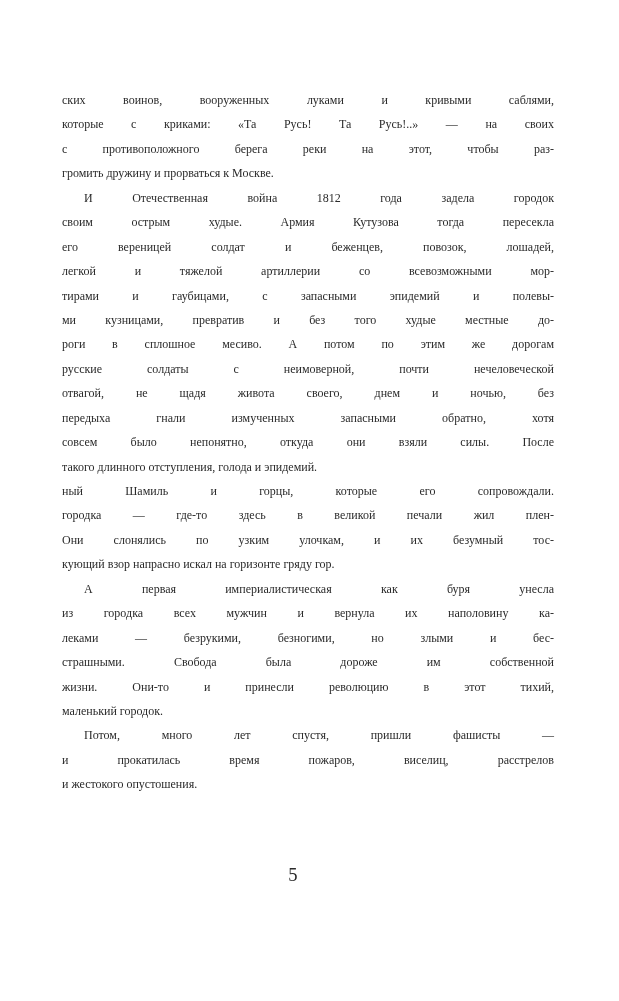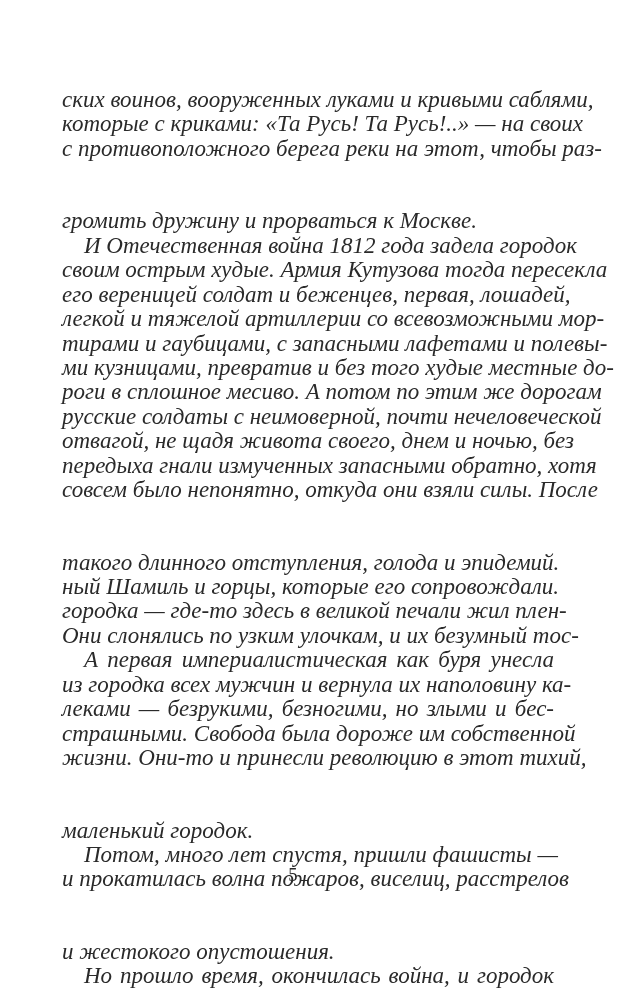--- a/index.html
+++ b/index.html
@@ -13,34 +13,32 @@
       position: relative;
       overflow: hidden;
       font-family: "Liberation Serif", "DejaVu Serif", serif;
       color: #2a2a2a;
     }
     .page-text {
       position: absolute;
       left: 62px;
       top: 88px;
       width: 492px;
-      font-size: 23px;
+      font-size: 12px;
       line-height: 24.45px;
-      font-style: italic;
     }
     .line {
       display: block;
       white-space: nowrap;
       text-align: justify;
       text-align-last: justify;
       height: 24.45px;
     }
     .line.last {
       text-align-last: left;
-      margin-top: 48px;
     }
     .line.indent {
       padding-left: 22px;
     }
     .page-number {
       position: absolute;
       left: 0;
       width: 586px;
       top: 864px;
       text-align: center;
@@ -56,51 +54,51 @@
   <div>
     <span class="line">ских воинов, вооруженных луками и кривыми саблями,</span>
     <span class="line">которые с криками: «Та Русь! Та Русь!..» — на своих</span>
     <span class="line">с противоположного берега реки на этот, чтобы раз-</span>
     <span class="line last">громить дружину и прорваться к Москве.</span>
   </div>
 
   <div>
     <span class="line indent">И Отечественная война 1812 года задела городок</span>
     <span class="line">своим острым худые. Армия Кутузова тогда пересекла</span>
-    <span class="line">его вереницей солдат и беженцев, первая, лошадей,</span>
+    <span class="line">его вереницей солдат и беженцев, повозок, лошадей,</span>
     <span class="line">легкой и тяжелой артиллерии со всевозможными мор-</span>
-    <span class="line">тирами и гаубицами, с запасными лафетами и полевы-</span>
+    <span class="line">тирами и гаубицами, с запасными эпидемий и полевы-</span>
     <span class="line">ми кузницами, превратив и без того худые местные до-</span>
     <span class="line">роги в сплошное месиво. А потом по этим же дорогам</span>
     <span class="line">русские солдаты с неимоверной, почти нечеловеческой</span>
     <span class="line">отвагой, не щадя живота своего, днем и ночью, без</span>
     <span class="line">передыха гнали измученных запасными обратно, хотя</span>
     <span class="line">совсем было непонятно, откуда они взяли силы. После</span>
     <span class="line last">такого длинного отступления, голода и эпидемий.</span>
   </div>
 
   <div>
     <span class="line">ный Шамиль и горцы, которые его сопровождали.</span>
     <span class="line">городка — где-то здесь в великой печали жил плен-</span>
     <span class="line">Они слонялись по узким улочкам, и их безумный тос-</span>
+    <span class="line last">кующий взор напрасно искал на горизонте гряду гор.</span>
   </div>
 
   <div>
     <span class="line indent">А первая империалистическая как буря унесла</span>
     <span class="line">из городка всех мужчин и вернула их наполовину ка-</span>
     <span class="line">леками — безрукими, безногими, но злыми и бес-</span>
     <span class="line">страшными. Свобода была дороже им собственной</span>
     <span class="line">жизни. Они-то и принесли революцию в этот тихий,</span>
     <span class="line last">маленький городок.</span>
   </div>
 
   <div>
     <span class="line indent">Потом, много лет спустя, пришли фашисты —</span>
-    <span class="line">и прокатилась волна пожаров, виселиц, расстрелов</span>
+    <span class="line">и прокатилась время пожаров, виселиц, расстрелов</span>
     <span class="line last">и жестокого опустошения.</span>
   </div>
 
   <div>
-    <span class="line indent">Но прошло время, окончилась война, и городок</span>
   </div>
 </div>
 
 <div class="page-number">5</div>
 
 </body></html>

